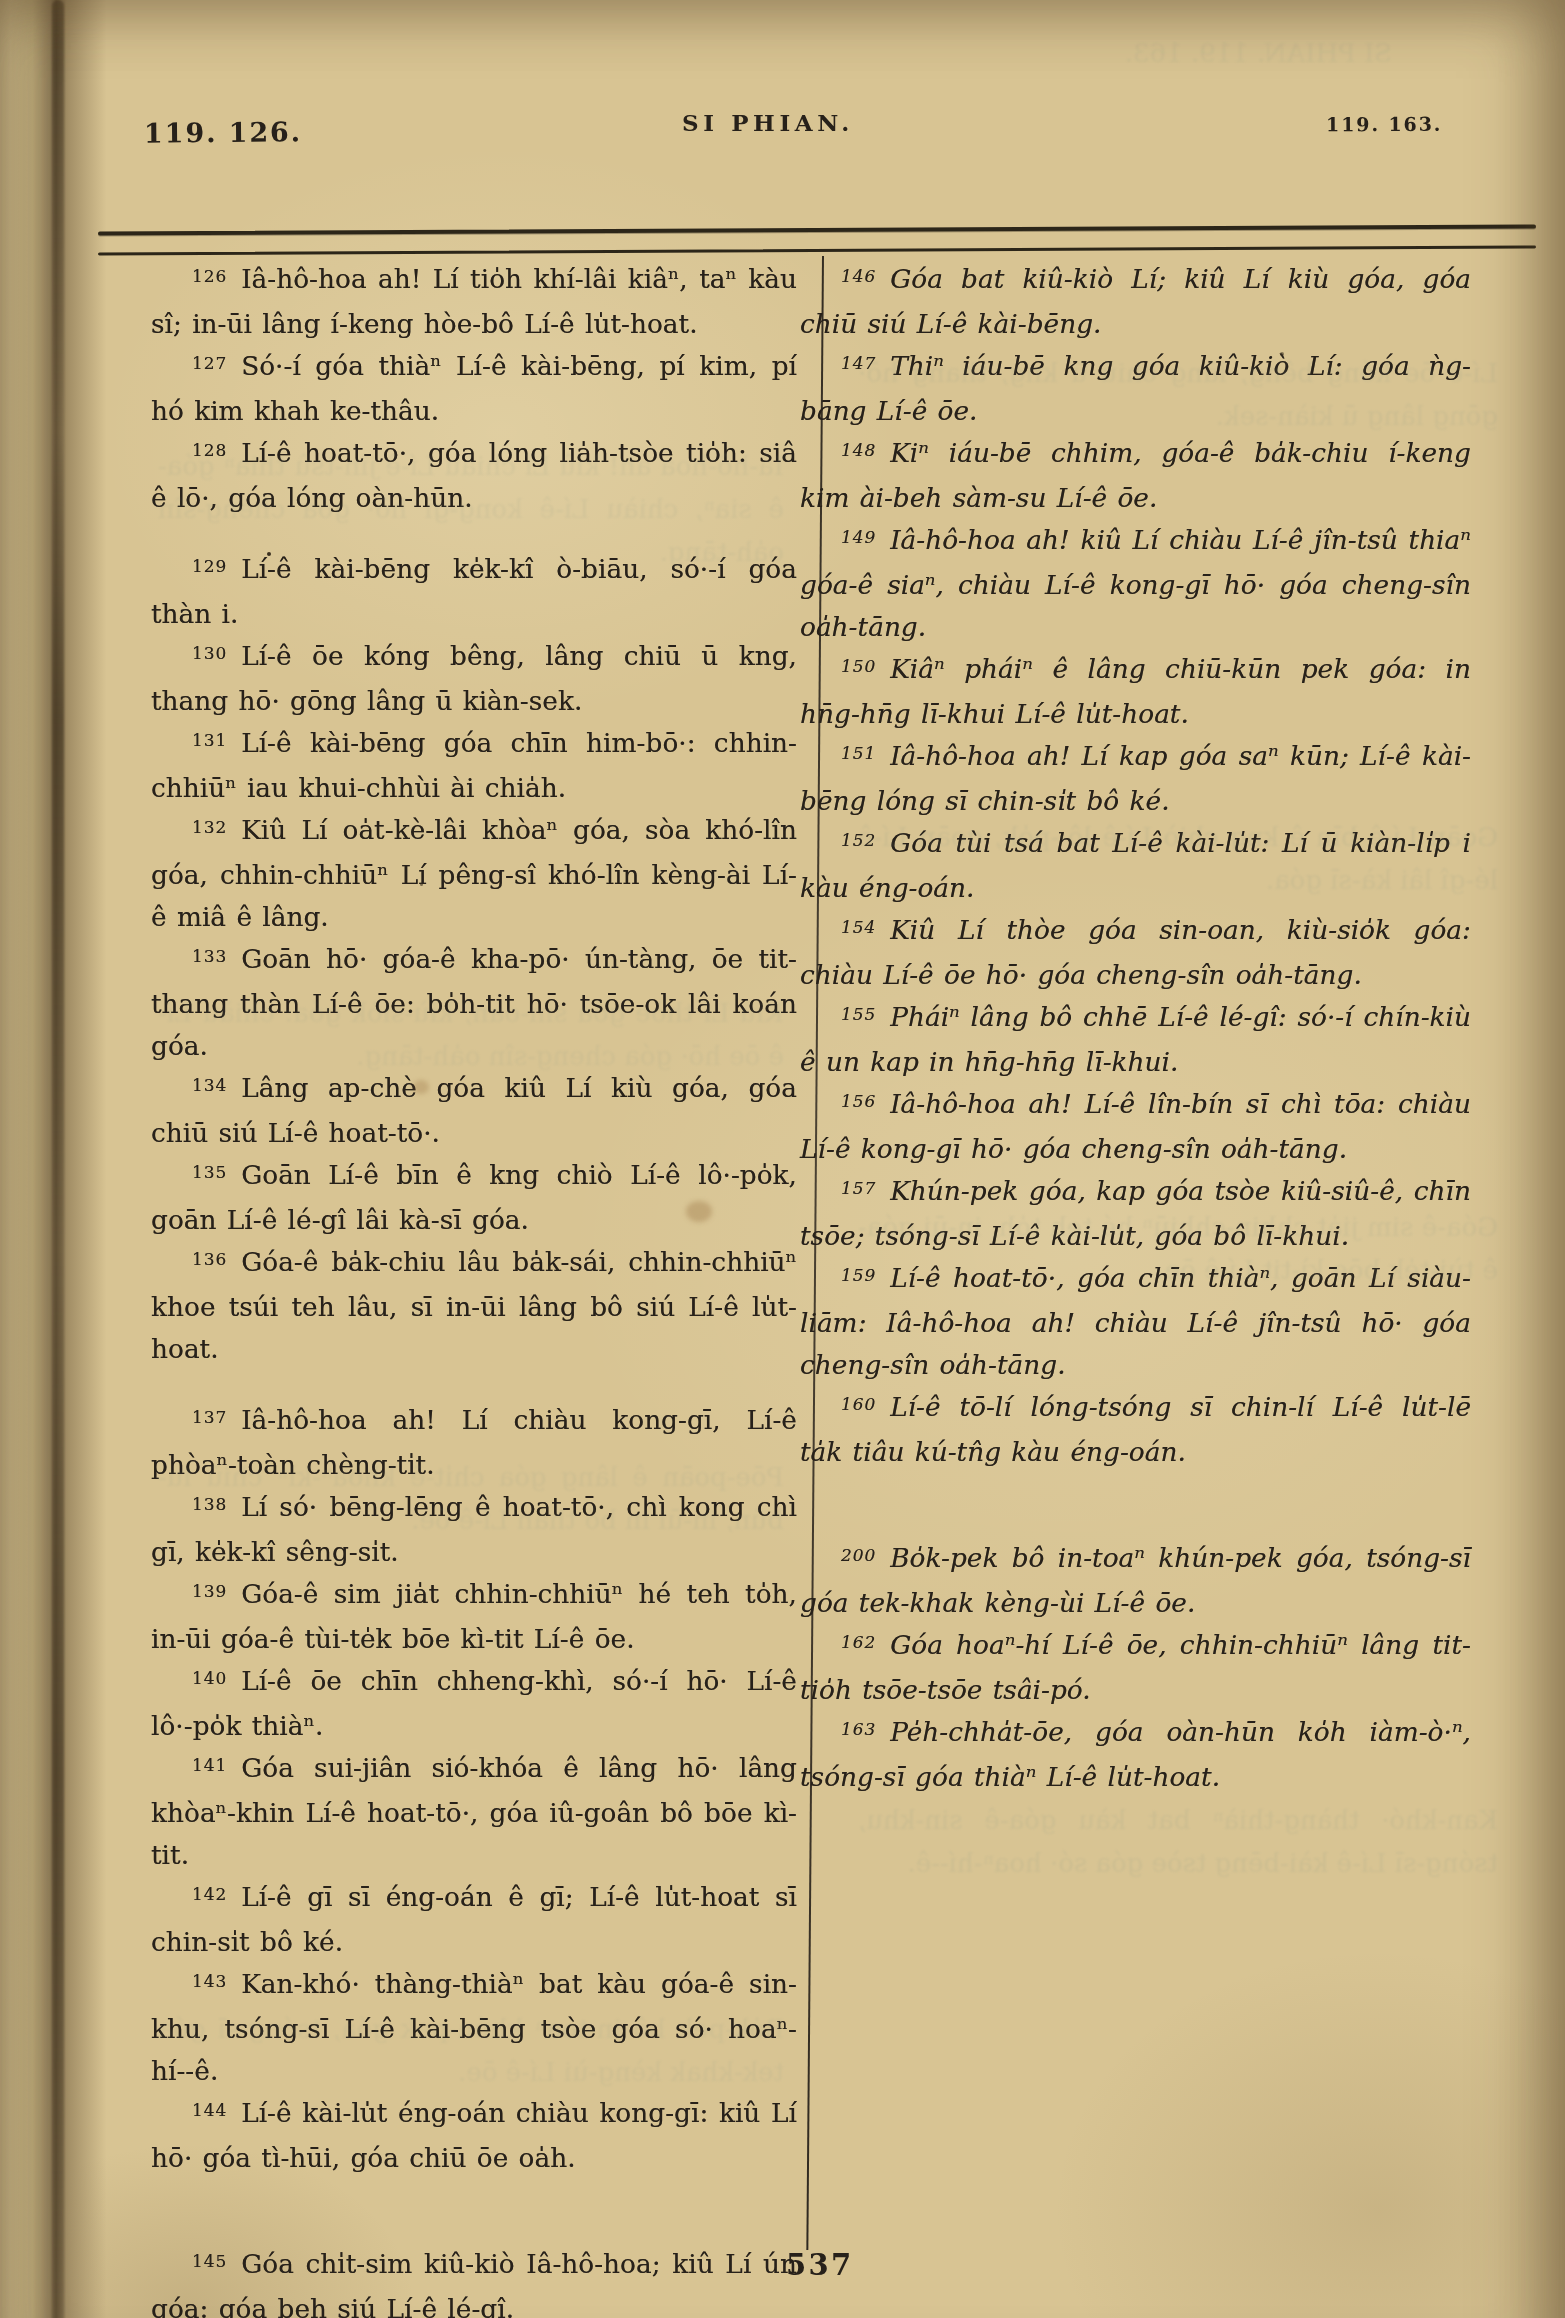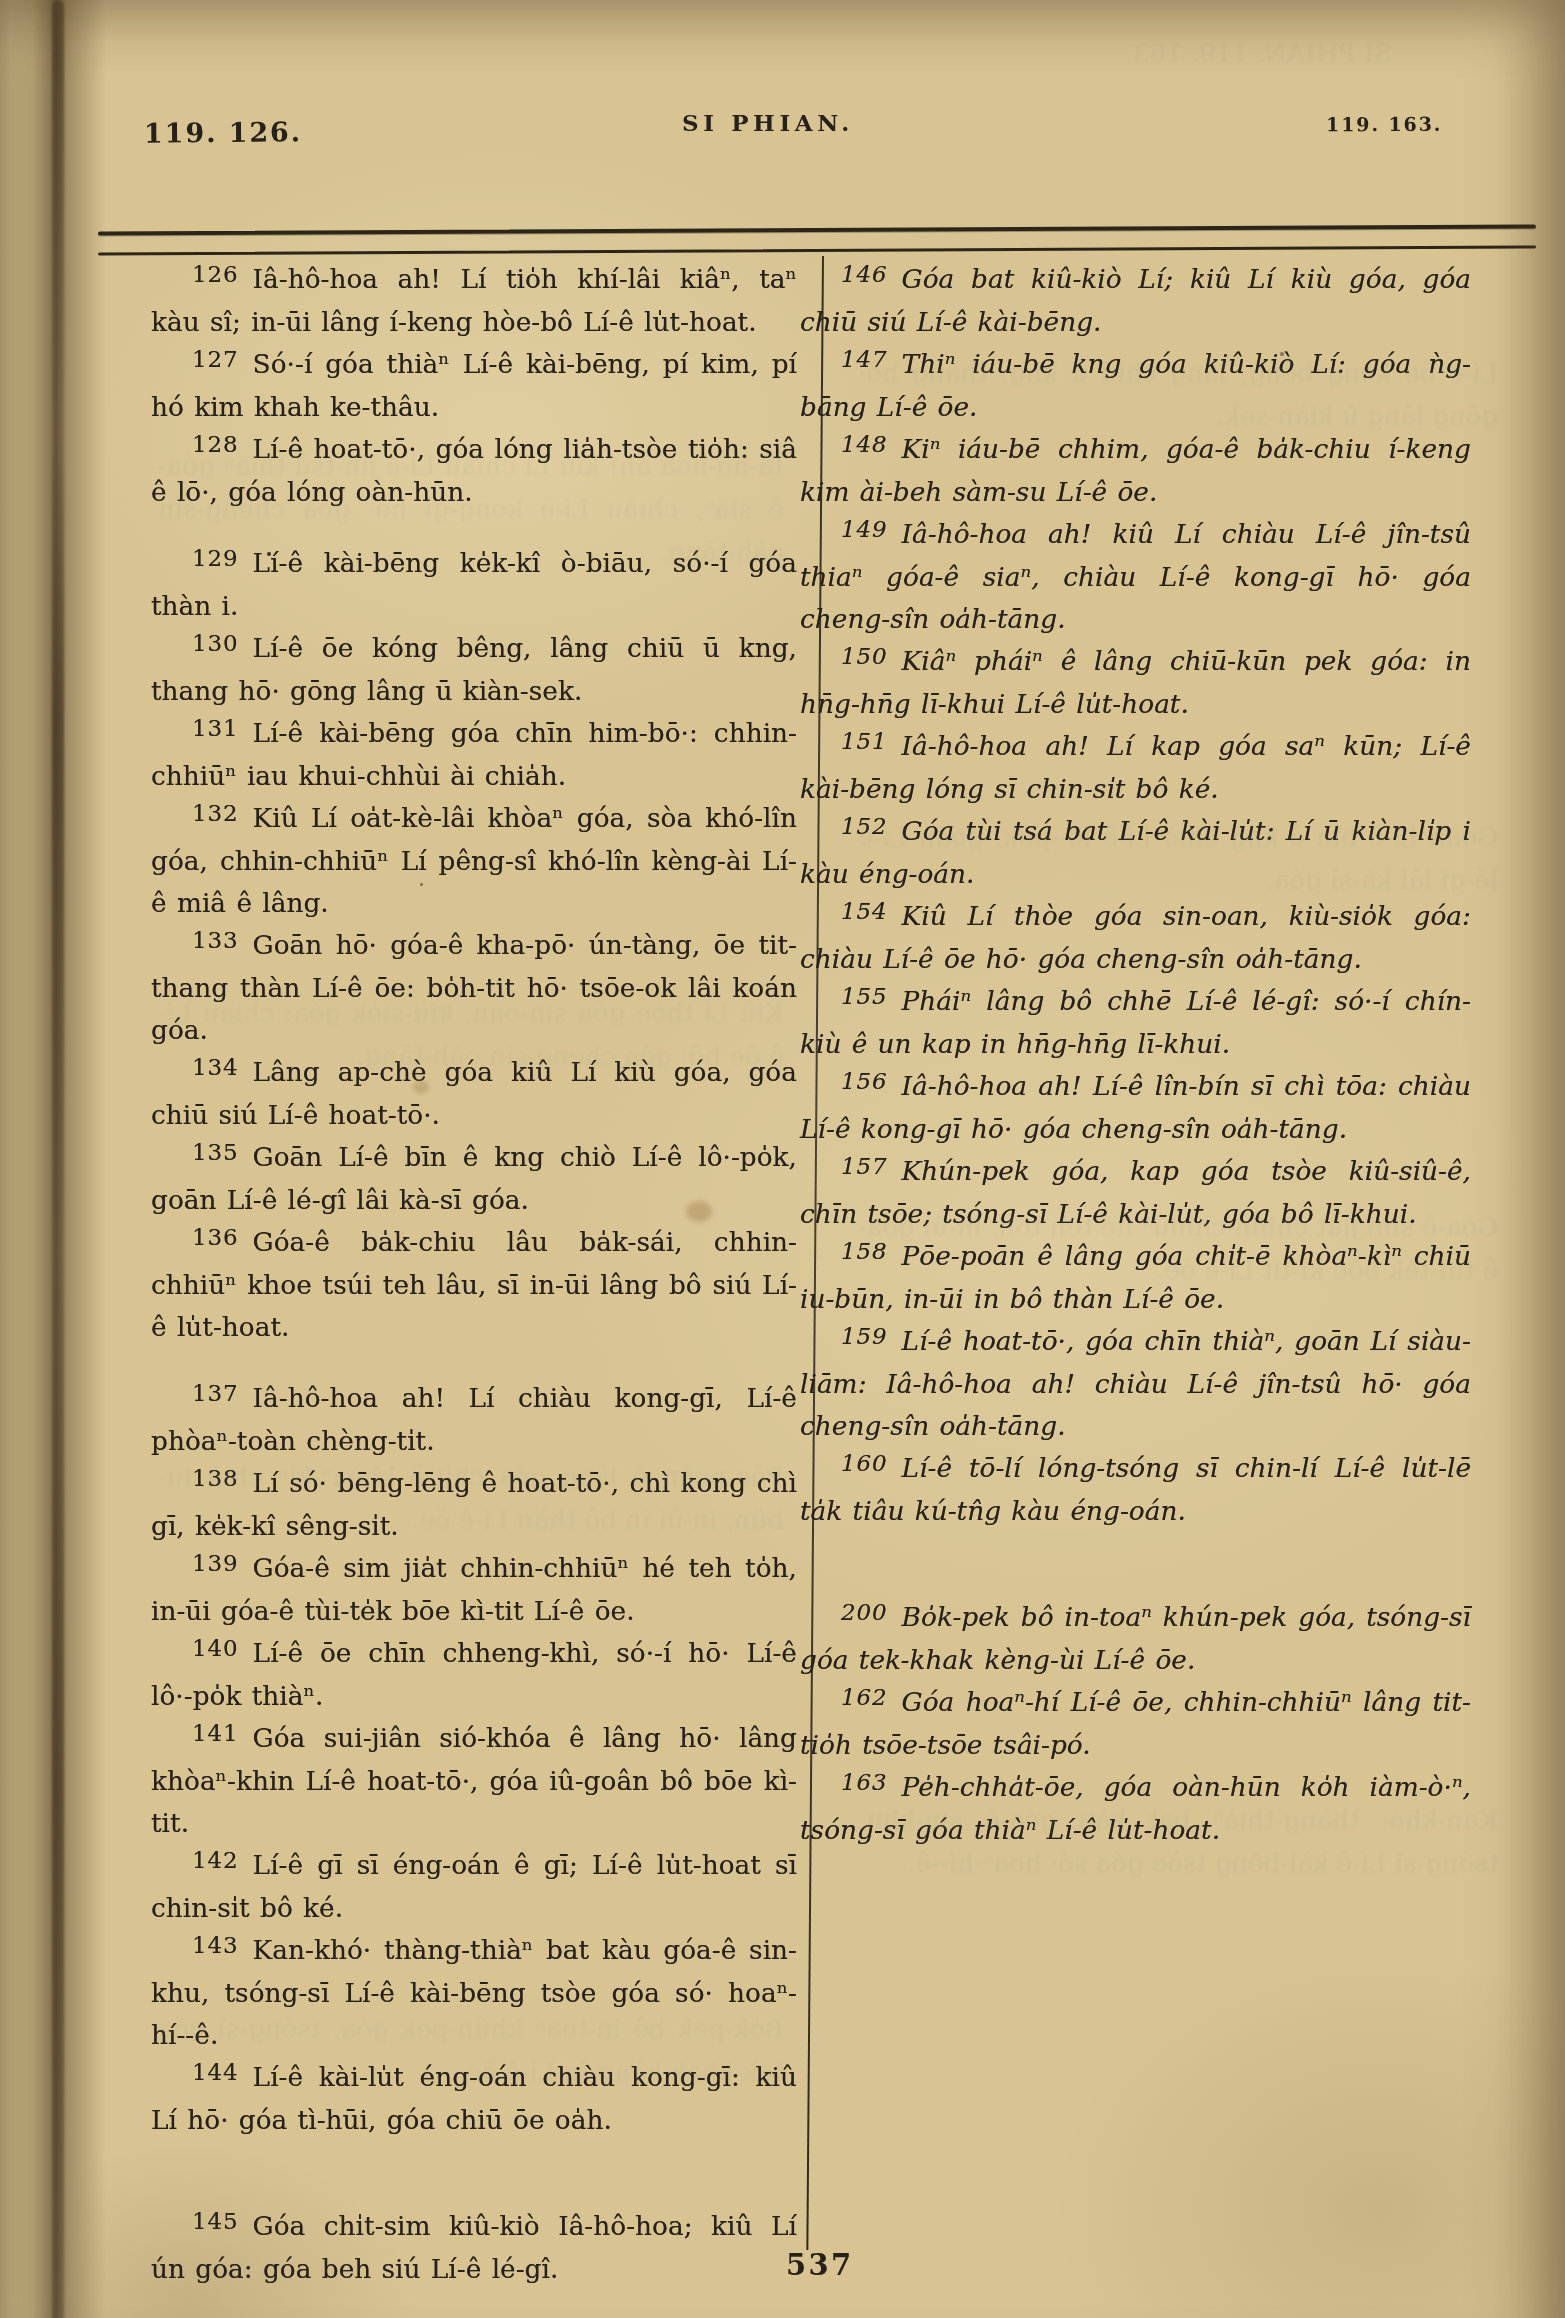--- a/index.html
+++ b/index.html
@@ -68,21 +68,21 @@
   .verse{
     margin:0;
     font-size:26.4px;line-height:42px;
     text-align:justify;text-align-last:left;
     text-indent:41px;
     color:#27211a;
     text-shadow:0 0 0.5px rgba(39,33,26,.55);
     word-spacing:1.9px;
   }
   .verse .vnum{
-    font-size:23px;letter-spacing:0.9px;
+    font-size:17px;letter-spacing:0.9px;
     position:relative;top:-6px;
     margin-right:14px;
     white-space:nowrap;
   }
   .break-small{margin-top:29px;}
   .break-large{margin-top:64px;}
 
   .page-number{
     position:absolute;left:786px;top:2248px;
     font-size:29px;font-weight:bold;letter-spacing:2.3px;
@@ -144,21 +144,20 @@
       <p class="verse"><span class="vnum">147</span><span>Thiⁿ iáu-bē kng góa kiû-kiò Lí: góa ǹg-bāng Lí-ê ōe.</span></p>
       <p class="verse"><span class="vnum">148</span><span>Kiⁿ iáu-bē chhim, góa-ê ba̍k-chiu í-keng kim ài-beh sàm-su Lí-ê ōe.</span></p>
       <p class="verse"><span class="vnum">149</span><span>Iâ-hô-hoa ah! kiû Lí chiàu Lí-ê jîn-tsû thiaⁿ góa-ê siaⁿ, chiàu Lí-ê kong-gī hō· góa cheng-sîn oa̍h-tāng.</span></p>
       <p class="verse"><span class="vnum">150</span><span>Kiâⁿ pháiⁿ ê lâng chiū-kūn pek góa: in hn̄g-hn̄g lī-khui Lí-ê lu̍t-hoat.</span></p>
       <p class="verse"><span class="vnum">151</span><span>Iâ-hô-hoa ah! Lí kap góa saⁿ kūn; Lí-ê kài-bēng lóng sī chin-si̍t bô ké.</span></p>
       <p class="verse"><span class="vnum">152</span><span>Góa tùi tsá bat Lí-ê kài-lu̍t: Lí ū kiàn-li̍p i kàu éng-oán.</span></p>
       <p class="verse"><span class="vnum">154</span><span>Kiû Lí thòe góa sin-oan, kiù-sio̍k góa: chiàu Lí-ê ōe hō· góa cheng-sîn oa̍h-tāng.</span></p>
       <p class="verse"><span class="vnum">155</span><span>Pháiⁿ lâng bô chhē Lí-ê lé-gî: só·-í chín-kiù ê un kap in hn̄g-hn̄g lī-khui.</span></p>
       <p class="verse"><span class="vnum">156</span><span>Iâ-hô-hoa ah! Lí-ê lîn-bín sī chì tōa: chiàu Lí-ê kong-gī hō· góa cheng-sîn oa̍h-tāng.</span></p>
       <p class="verse"><span class="vnum">157</span><span>Khún-pek góa, kap góa tsòe kiû-siû-ê, chīn tsōe; tsóng-sī Lí-ê kài-lu̍t, góa bô lī-khui.</span></p>
-      <p class="verse"><span class="vnum">158</span><span>Pōe-poān ê lâng góa chi̍t-ē khòaⁿ-kìⁿ chiū iu-būn, in-ūi in bô thàn Lí-ê ōe.</span></p>
       <p class="verse"><span class="vnum">159</span><span>Lí-ê hoat-tō·, góa chīn thiàⁿ, goān Lí siàu-liām: Iâ-hô-hoa ah! chiàu Lí-ê jîn-tsû hō· góa cheng-sîn oa̍h-tāng.</span></p>
       <p class="verse"><span class="vnum">160</span><span>Lí-ê tō-lí lóng-tsóng sī chin-lí Lí-ê lu̍t-lē ta̍k tiâu kú-tn̂g kàu éng-oán.</span></p>
       <p class="verse break-large"><span class="vnum">200</span><span>Bo̍k-pek bô in-toaⁿ khún-pek góa, tsóng-sī góa tek-khak kèng-ùi Lí-ê ōe.</span></p>
       <p class="verse"><span class="vnum">162</span><span>Góa hoaⁿ-hí Lí-ê ōe, chhin-chhiūⁿ lâng tit-tio̍h tsōe-tsōe tsâi-pó.</span></p>
       <p class="verse"><span class="vnum">163</span><span>Pe̍h-chha̍t-ōe, góa oàn-hūn ko̍h iàm-ò·ⁿ, tsóng-sī góa thiàⁿ Lí-ê lu̍t-hoat.</span></p>
     </div>
 
   <div class="page-number">537</div>
 
   <div class="stain" style="left:686px;top:1201px;width:26px;height:21.3px;background:rgba(140,96,46,.30);filter:blur(2.8px);"></div>

